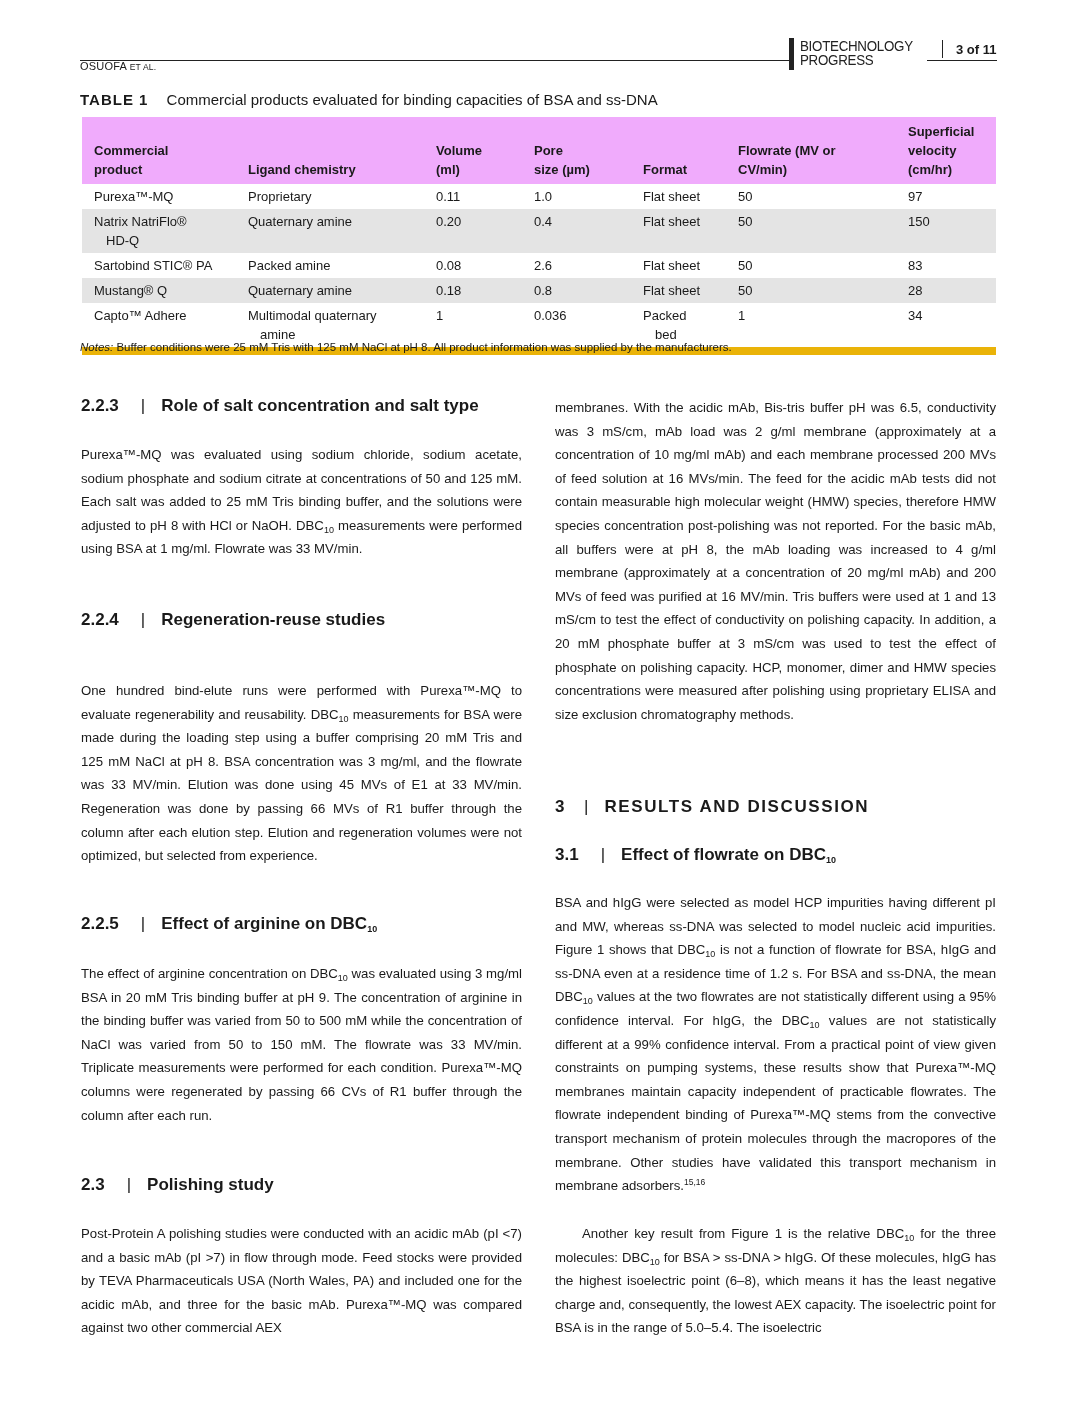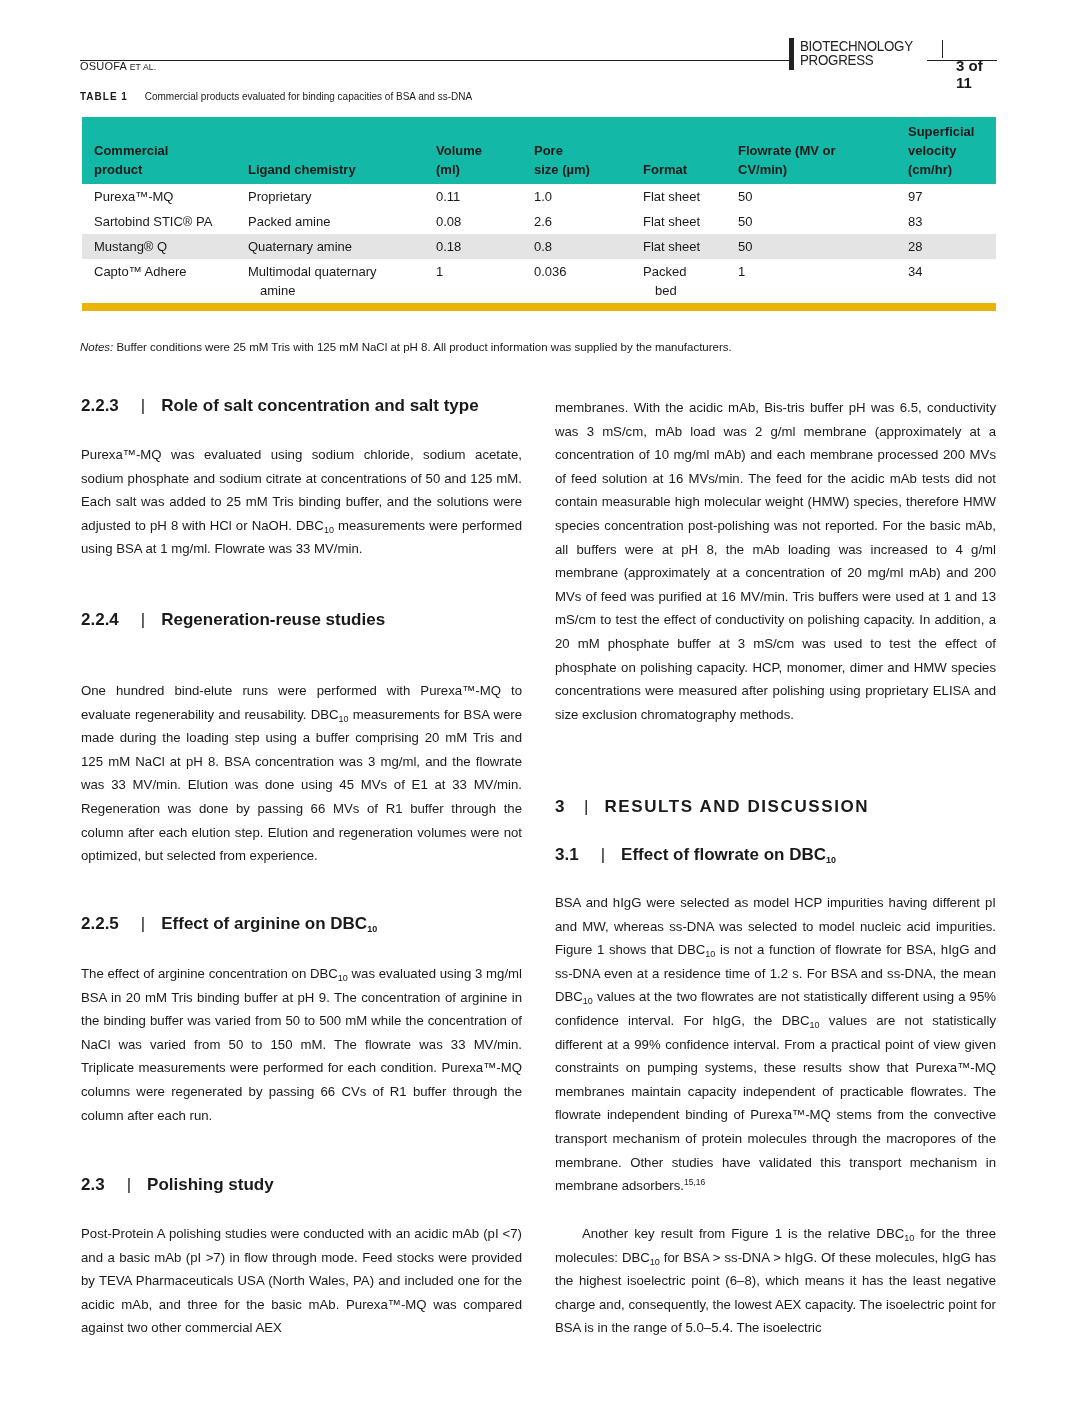--- a/index.html
+++ b/index.html
@@ -7,28 +7,28 @@
     width: 1080px; height: 1419px; position: relative; overflow: hidden;
     font-family: "Liberation Sans", "DejaVu Sans", sans-serif; color: #1a1a1a;
   }
   .header { position: absolute; left: 80px; top: 38px; width: 917px; height: 36px; }
   .running-head { position: absolute; left: 0; top: 22px; font-size: 11px; letter-spacing: 0.2px; }
   .running-head .etal { font-size: 8.5px; }
   .head-rule { position: absolute; left: 0; top: 22px; width: 710px; height: 1px; background: #222; }
   .journal-mark { position: absolute; left: 709px; top: 0px; width: 5px; height: 32px; background: #222; }
   .journal-name { position: absolute; left: 720px; top: 1px; font-size: 14.5px; line-height: 14px; letter-spacing: -0.3px; color: #222; transform: scaleX(0.92); transform-origin: left top; }
   .page-sep { position: absolute; left: 862px; top: 2px; width: 1px; height: 18px; background: #222; }
-  .page-num { position: absolute; left: 876px; top: 4px; font-size: 15px; font-weight: bold; margin-top: 15px; }
+  .page-num { position: absolute; left: 876px; top: 4px; font-size: 13px; font-weight: bold; }
   .page-rule { position: absolute; left: 847px; top: 22px; width: 70px; height: 1px; background: #222; }
 
-  .table-caption { position: absolute; left: 80px; top: 91px; font-size: 10px; text-align: center; }
+  .table-caption { position: absolute; left: 80px; top: 91px; font-size: 15px; text-align: center; }
   .table-caption .tlabel { font-weight: bold; letter-spacing: 1px; margin-right: 14px; }
 
   table.t1 { position: absolute; left: 82px; top: 117px; width: 914px; border-collapse: collapse; font-size: 13px; }
-  table.t1 th { background: #14b8a6; text-align: left; font-weight: bold; vertical-align: bottom; padding: 5px 0 5px 12px; line-height: 19px; font-size: 13px; }
+  table.t1 th { background: #f0abfc; text-align: left; font-weight: bold; vertical-align: bottom; padding: 5px 0 5px 12px; line-height: 19px; font-size: 13px; }
   table.t1 td { padding: 3px 0 3px 12px; vertical-align: top; line-height: 19px; }
   table.t1 tr.shade td { background: #e4e4e4; }
   table.t1 tr.last td { border-bottom: 8px solid #eab308; }
   .indent { padding-left: 12px; }
   .c1 { width: 142px; } .c2 { width: 176px; } .c3 { width: 86px; } .c4 { width: 97px; }
   .c5 { width: 83px; } .c6 { width: 158px; }
 
   .notes { position: absolute; left: 80px; top: 341px; font-size: 11.5px; }
   .notes i { }
 
@@ -117,20 +117,44 @@
         <td>
           <div>Flat sheet</div>
         </td>
         <td>
           <div>50</div>
         </td>
         <td>
           <div>97</div>
         </td>
       </tr>
+      <tr class="shade">
+        <td>
+          <div>Natrix NatriFlo®</div>
+          <div class="indent">HD-Q</div>
+        </td>
+        <td>
+          <div>Quaternary amine</div>
+        </td>
+        <td>
+          <div>0.20</div>
+        </td>
+        <td>
+          <div>0.4</div>
+        </td>
+        <td>
+          <div>Flat sheet</div>
+        </td>
+        <td>
+          <div>50</div>
+        </td>
+        <td>
+          <div>150</div>
+        </td>
+      </tr>
       <tr>
         <td>
           <div>Sartobind STIC® PA</div>
         </td>
         <td>
           <div>Packed amine</div>
         </td>
         <td>
           <div>0.08</div>
         </td>

